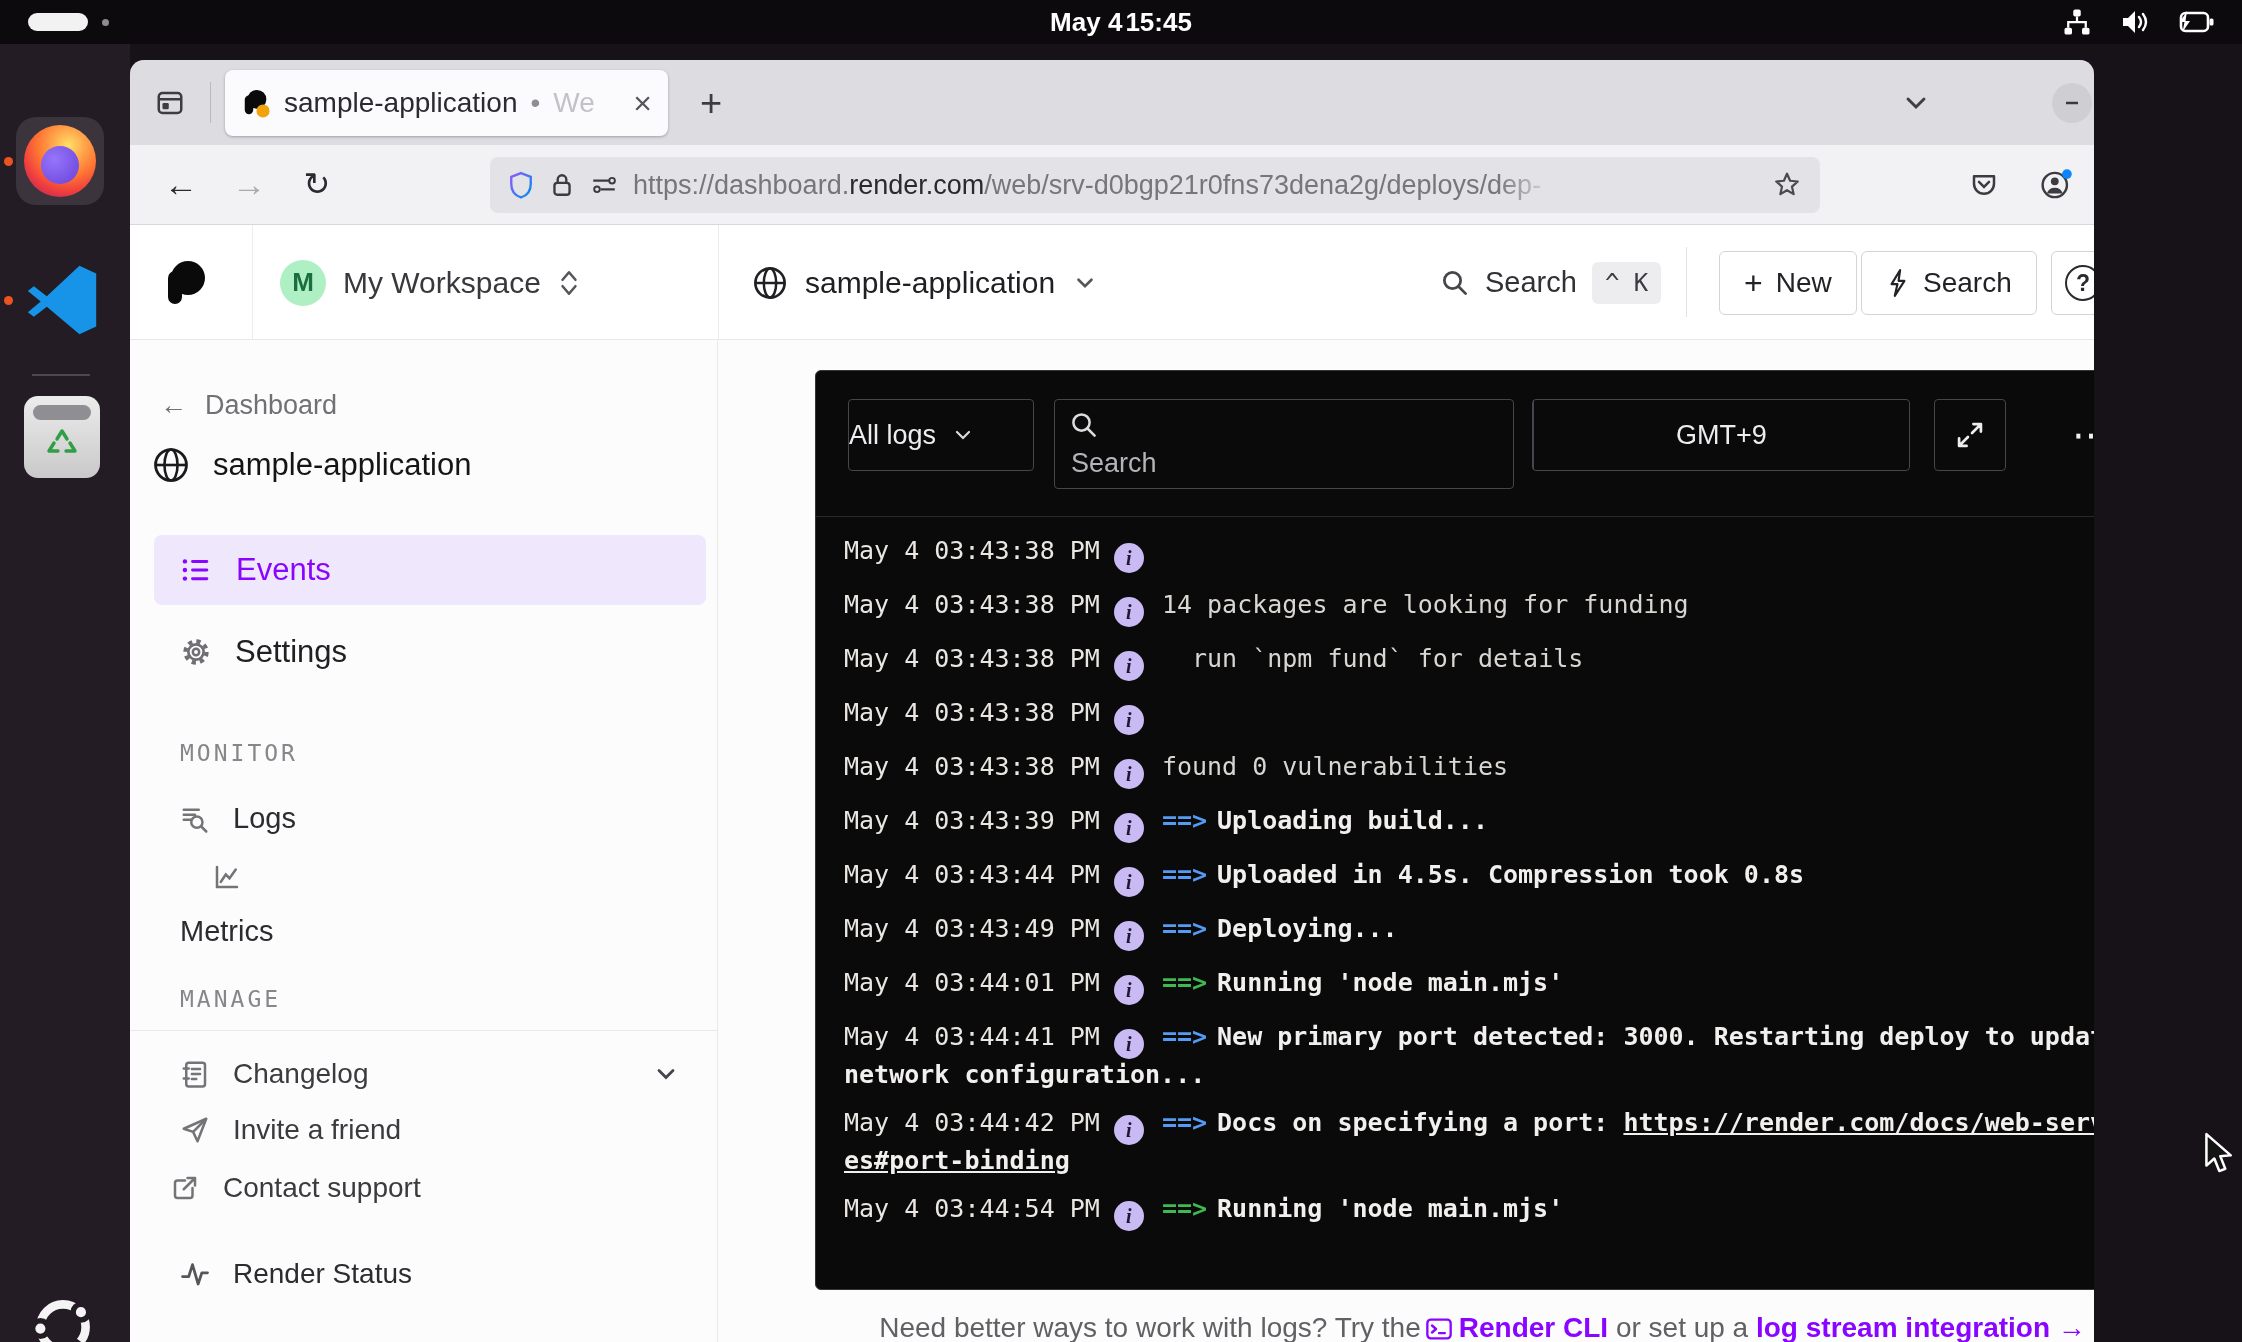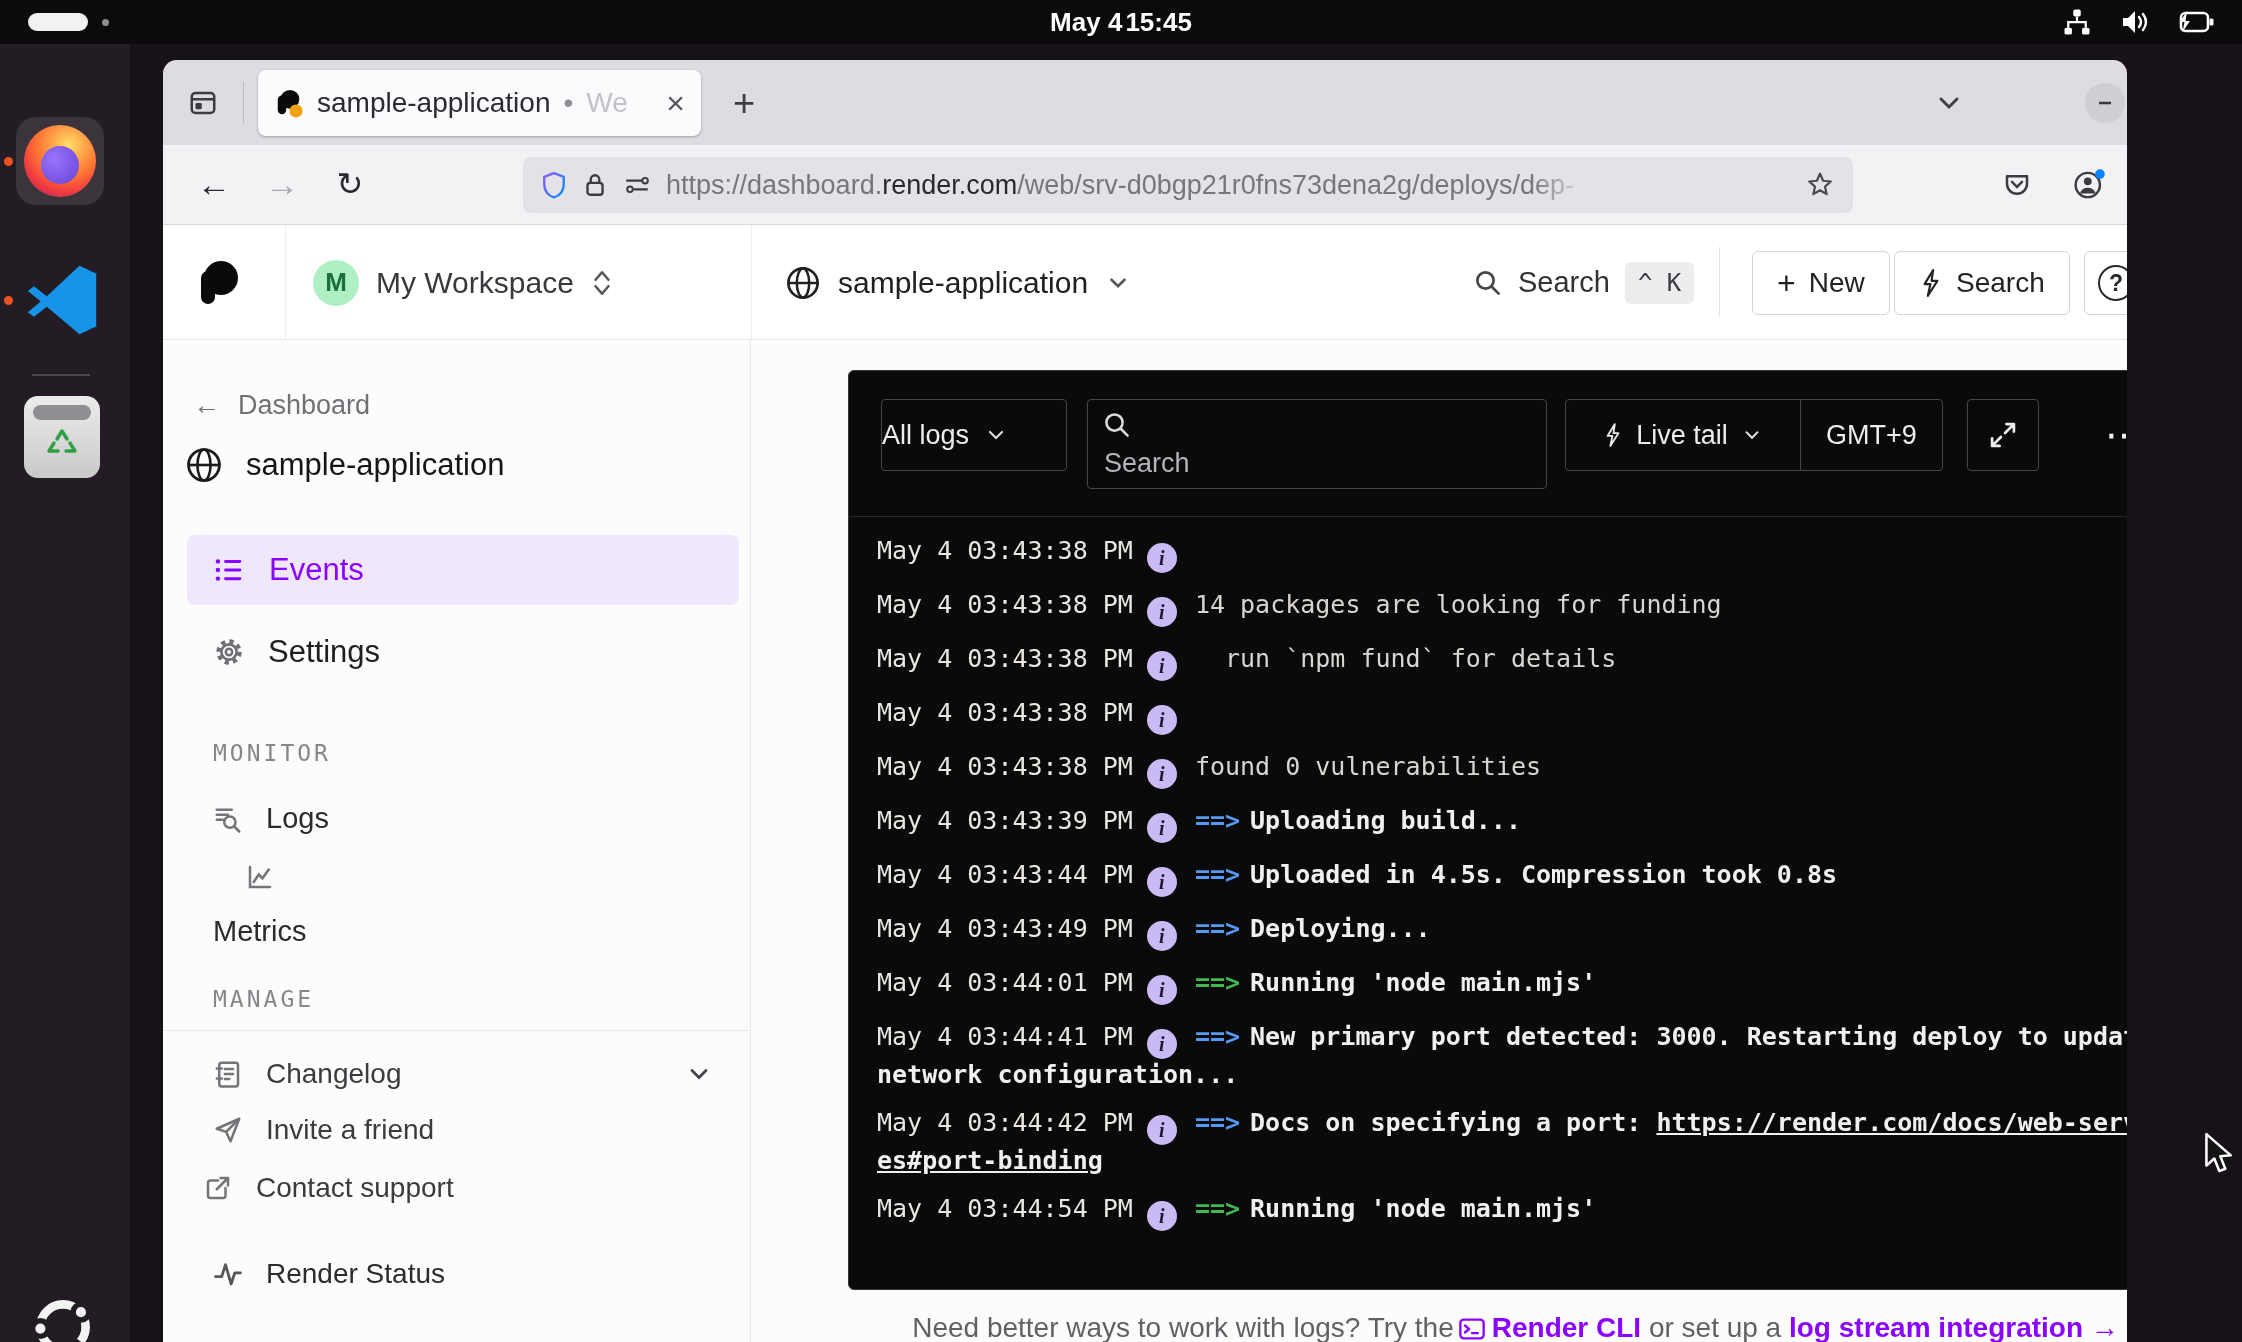--- a/index.html
+++ b/index.html
@@ -24,21 +24,21 @@
   background:radial-gradient(circle at 35% 35%, #9775fa, #6741d9); }
 .dock-dot { position:absolute; left:4px; width:9px; height:9px; border-radius:50%; background:#E95420; }
 .dock-vscode { position:absolute; left:24px; top:218px; width:76px; height:76px; }
 .dock-divider { position:absolute; left:32px; top:330px; width:58px; height:2px; background:#4e464f; }
 .dock-trash { position:absolute; left:24px; top:352px; width:76px; height:82px; border-radius:14px; background:linear-gradient(#ececec,#c9c9c9); }
 .trash-lid { position:absolute; left:9px; top:9px; width:58px; height:15px; border-radius:8px; background:#8f8f93; }
 .trash-recycle { position:absolute; left:17px; top:28px; }
 .dock-ubuntu { position:absolute; left:24px; top:1244px; width:78px; height:78px; }
 
 
-#window { position:absolute; left:130px; top:60px; width:1964px; height:1282px; border-radius:14px 14px 0 0; overflow:hidden; background:#a21caf;margin-left:33px; }
+#window { position:absolute; left:130px; top:60px; width:1964px; height:1282px; border-radius:14px 14px 0 0; overflow:hidden; background:#a21caf; }
 
 #tabstrip { position:absolute; left:0; top:0; width:2112px; height:85px; background:#dddde1; }
 .ffview-btn { position:absolute; left:16px; top:19px; width:48px; height:48px; border-radius:8px; display:flex; align-items:center; justify-content:center; }
 .tabstrip-sep { position:absolute; left:80px; top:22px; width:1px; height:41px; background:#b9b9be; }
 .tab { position:absolute; left:95px; top:10px; width:443px; height:66px; background:#fbfbfd; border-radius:8px; box-shadow:0 1px 3px rgba(0,0,0,.28); display:flex; align-items:center; padding:0 16px; gap:13px; }
 .tab-title { font-size:28px; color:#2b2b2f; white-space:nowrap; }
 .tab-sep { font-size:28px; color:#8d8d93; }
 .tab-hint { font-size:28px; color:#c2c2c8; }
 .tab-close { margin-left:auto; font-size:32px; color:#55555a; line-height:1; }
 .newtab-btn { position:absolute; left:558px; top:20px; width:46px; height:46px; display:flex; align-items:center; justify-content:center; font-size:38px; color:#3c3c41; }
@@ -452,29 +452,20 @@
             </svg>
         </div>
         <div class="lp-box" id="lp-search">
           <svg width="30" height="30" viewBox="0 0 24 24">
               <circle cx="10" cy="10" r="6.5" stroke="#dcdce0" stroke-width="2" fill="none"></circle>
               <path d="M15 15 L20.5 20.5" stroke="#dcdce0" stroke-width="2" stroke-linecap="round"></path>
             </svg>
           <input type="text" placeholder="Search" style="">
         </div>
         <div class="lp-box" id="lp-livetail">
-          <div class="lt-left">
-            <svg width="20" height="26" viewBox="0 0 22 28">
-                <path d="M13 2 L5 15 h5.5 L8 26 L17 12 h-5.5 z" stroke="#ededf0" stroke-width="2" fill="none" stroke-linejoin="round"></path>
-              </svg>
-            <span>Live tail</span>
-            <svg width="22" height="22" viewBox="0 0 24 24">
-                <path d="M6 9 L12 15 L18 9" stroke="#dcdce0" stroke-width="2.2" fill="none" stroke-linecap="round"></path>
-              </svg>
-          </div>
           <div class="lt-div"></div>
           <div class="lt-right">GMT+9</div>
         </div>
         <div class="lp-box" id="lp-expand">
           <svg width="30" height="30" viewBox="0 0 22 22">
               <g stroke="#ededf0" stroke-width="2" fill="none" stroke-linecap="round" stroke-linejoin="round">
                 <path d="M13.5 3 H19 V8.5 M19 3 L12.5 9.5"></path>
                 <path d="M8.5 19 H3 V13.5 M3 19 L9.5 12.5"></path>
               </g>
             </svg>

